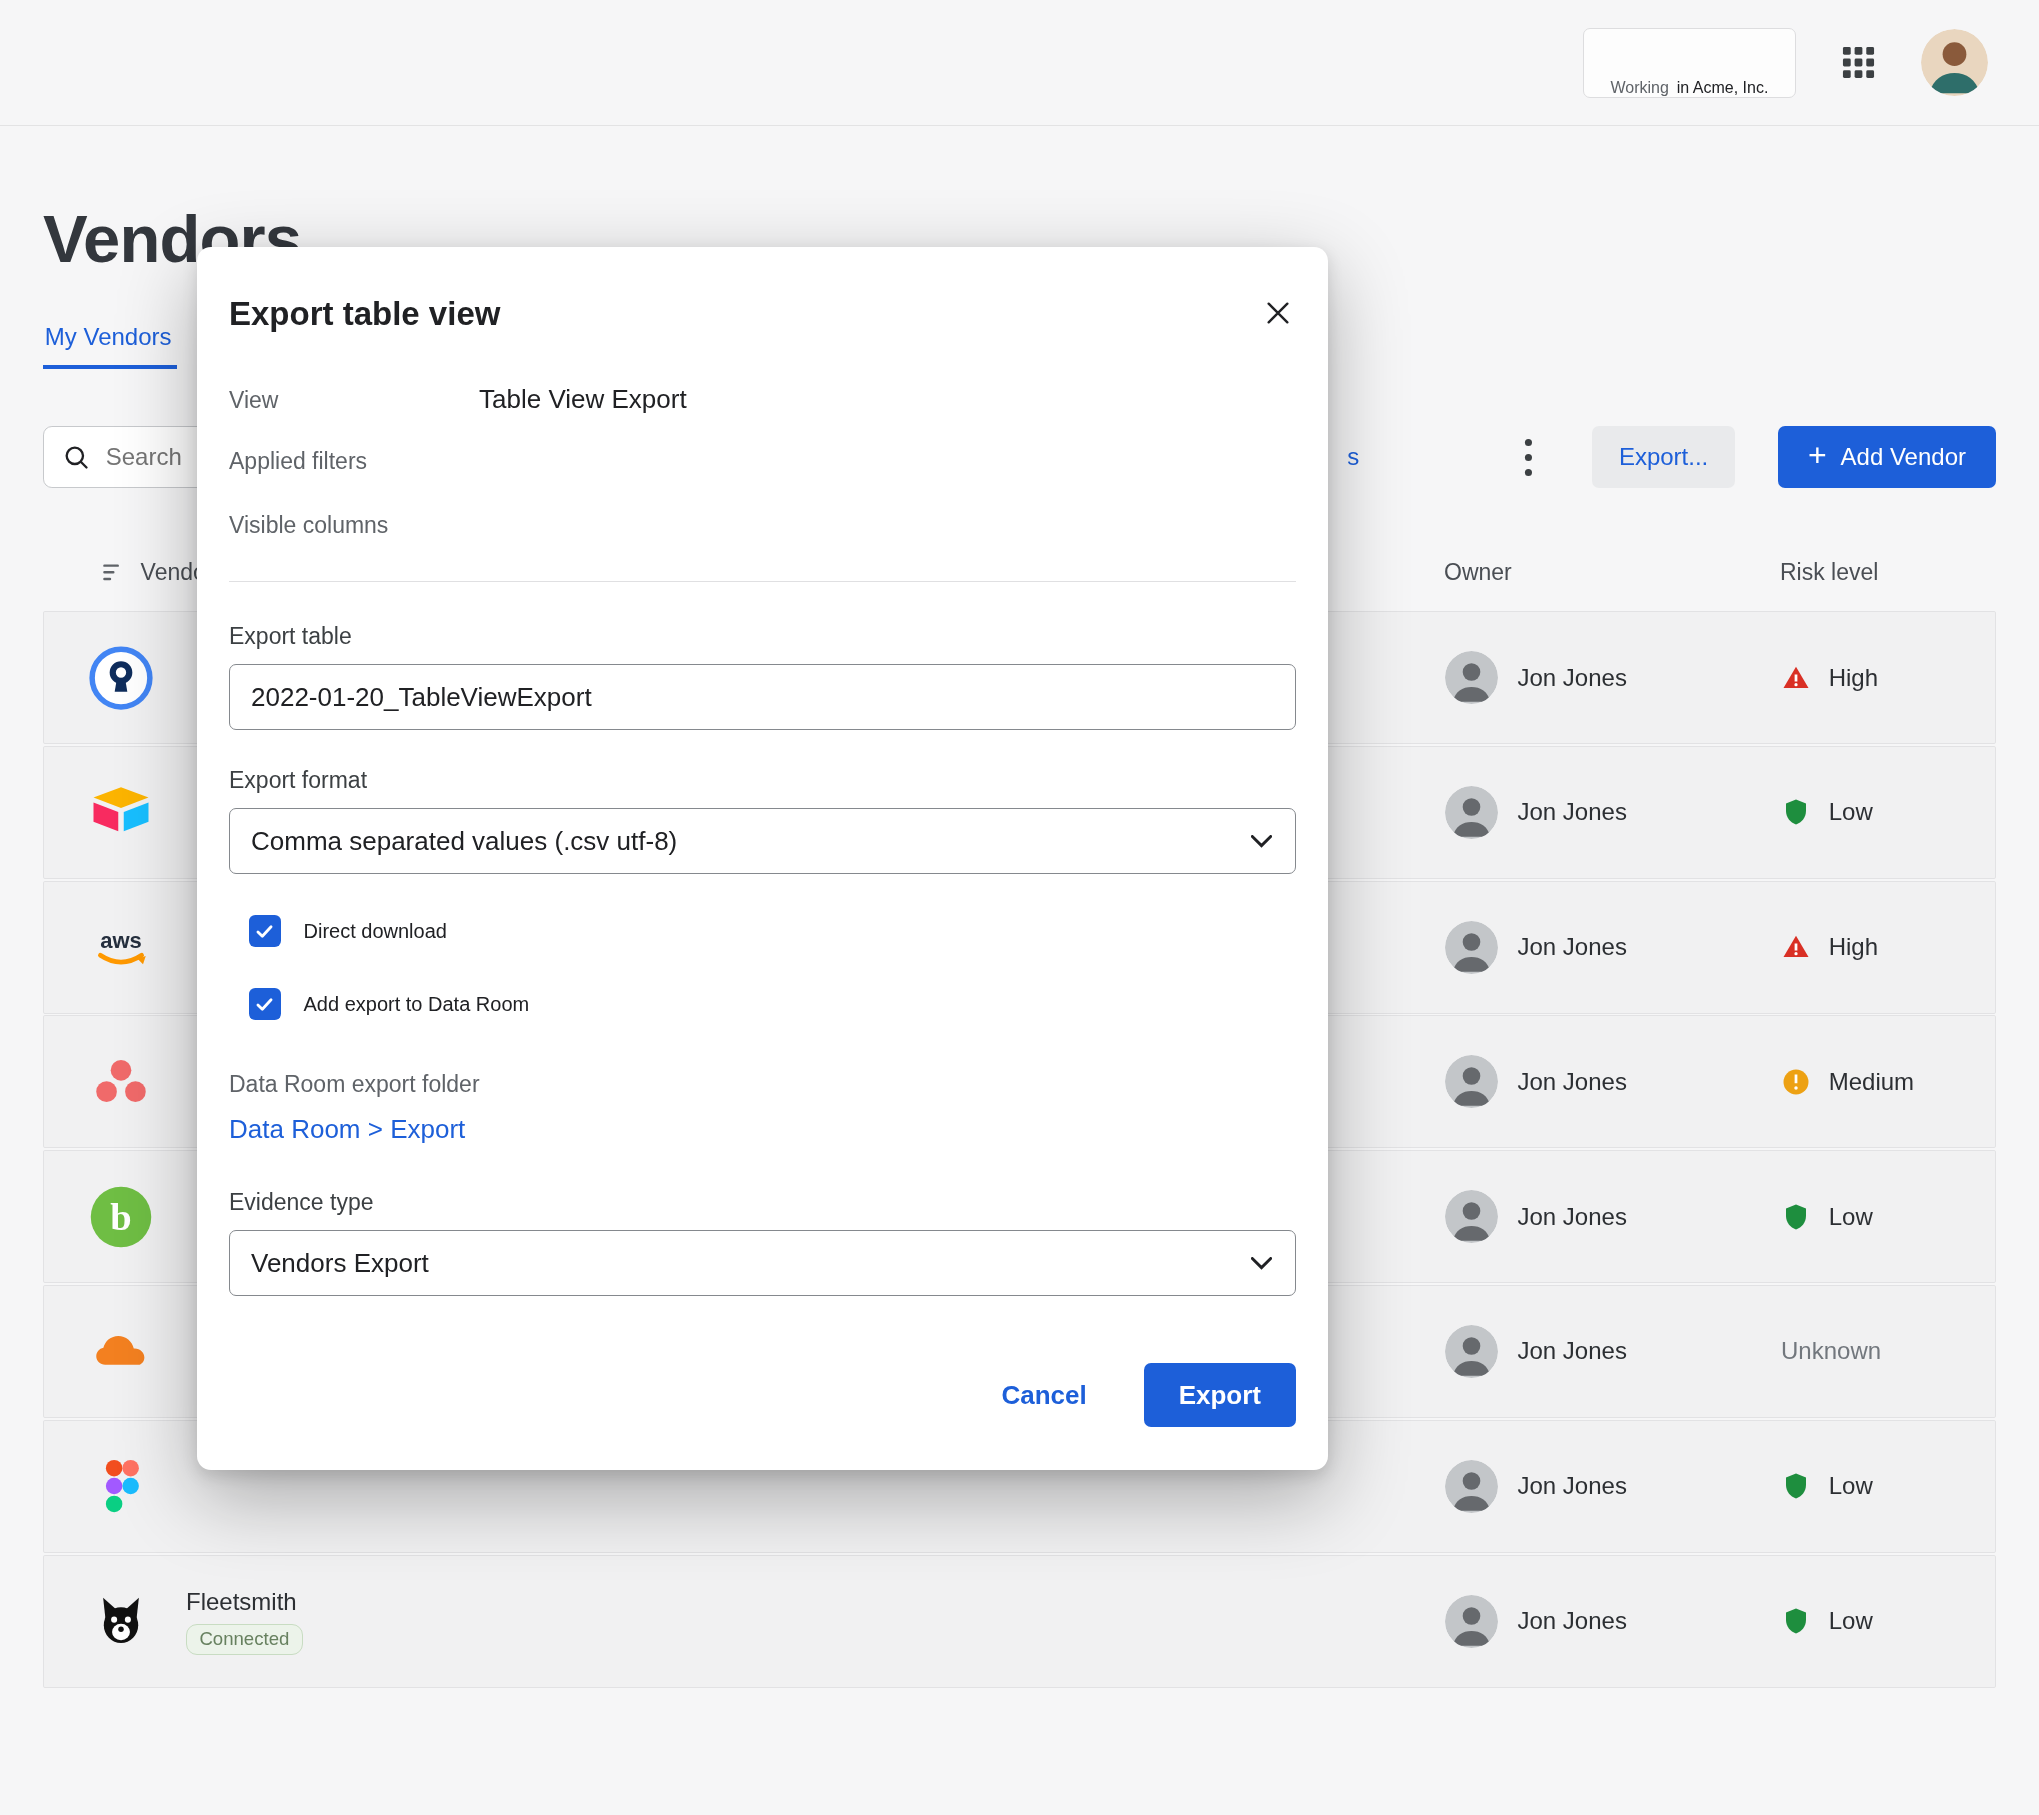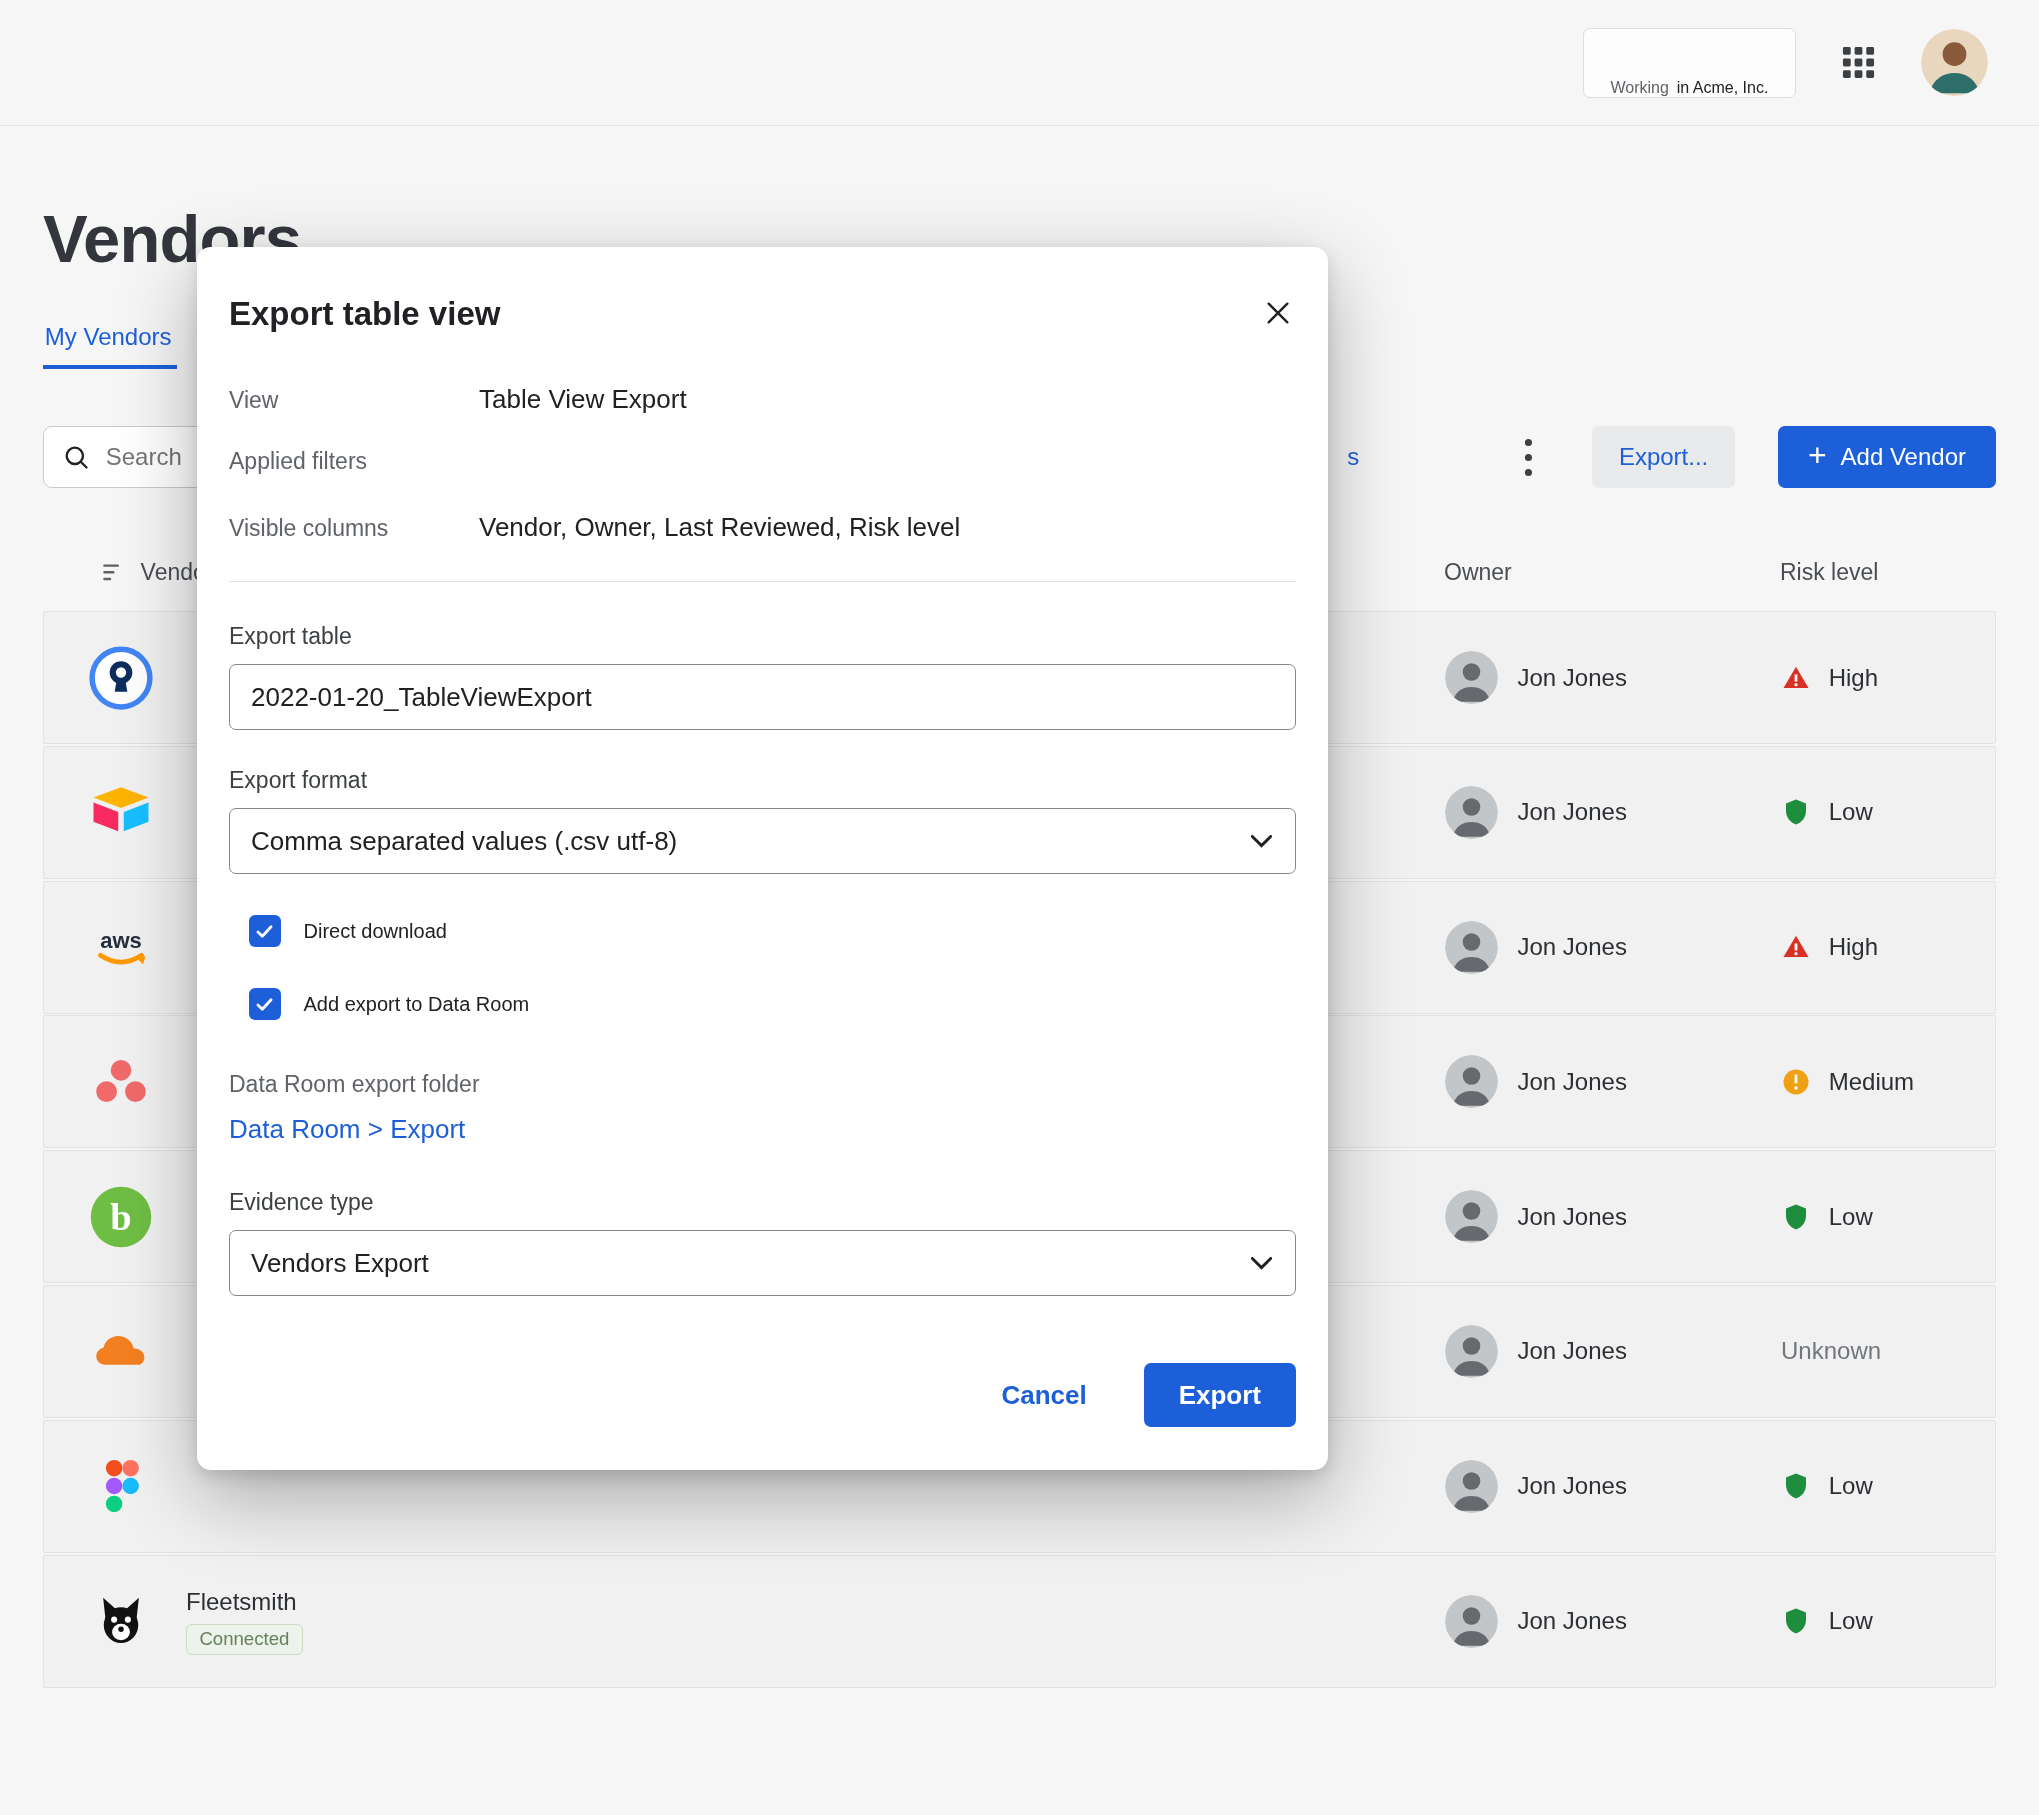--- a/index.html
+++ b/index.html
@@ -73,21 +73,21 @@
     display:grid;grid-template-columns:1401px 336px auto;align-items:center;
     height:133px;background:var(--row-bg);border:0.9px solid var(--row-border);border-radius:1.8px;
   }
   .vendor-cell{display:flex;align-items:center;gap:32px;padding-left:44px;}
   .logo{width:66px;height:66px;display:flex;align-items:center;justify-content:center;flex:none;}
   .logo svg{width:66px;height:66px;}
   .vendor-meta{display:flex;flex-direction:column;align-items:flex-start;gap:8px;}
   .vendor-name{font-size:24px;color:#2c2f33;}
   .badge{
     display:inline-block;font-size:18.6px;color:#67805f;background:#ecf3ea;
-    border:0.9px solid #c8dcc2;border-radius:6px;padding:3.5px 12.4px;
+    border:0.9px solid #c8dcc2;border-radius:11px;padding:3.5px 12.4px;
   }
   .owner-cell{display:flex;align-items:center;gap:19.5px;font-size:24px;color:#2c2f33;}
   .owner-avatar{width:53px;height:53px;border-radius:50%;overflow:hidden;flex:none;}
   .owner-avatar svg{width:100%;height:100%;display:block;}
   .risk-cell{display:flex;align-items:center;gap:17.7px;font-size:24px;color:#2c2f33;}
   .risk-cell.unknown{color:#72777d;}
   .risk-icon{width:30px;height:30px;display:flex;}
   .risk-icon svg{width:30px;height:30px;}
   
   .modal{
@@ -470,21 +470,20 @@
     <div class="meta-row">
         <div class="meta-label">View</div>
         <div class="meta-value">Table View Export</div>
       </div>
     <div class="meta-row">
         <div class="meta-label">Applied filters</div>
         <div class="meta-value"></div>
       </div>
     <div class="meta-row">
         <div class="meta-label">Visible columns</div>
-        <div class="meta-value">Vendor, Owner, Last Reviewed, Risk level</div>
       </div>
   </div>
 
   <hr class="modal-divider">
 
   <div class="field-label first">Export table</div>
   <input class="text-input" type="text" value="2022-01-20_TableViewExport" style="">
 
   <div class="field-label">Export format</div>
   <div class="select">

